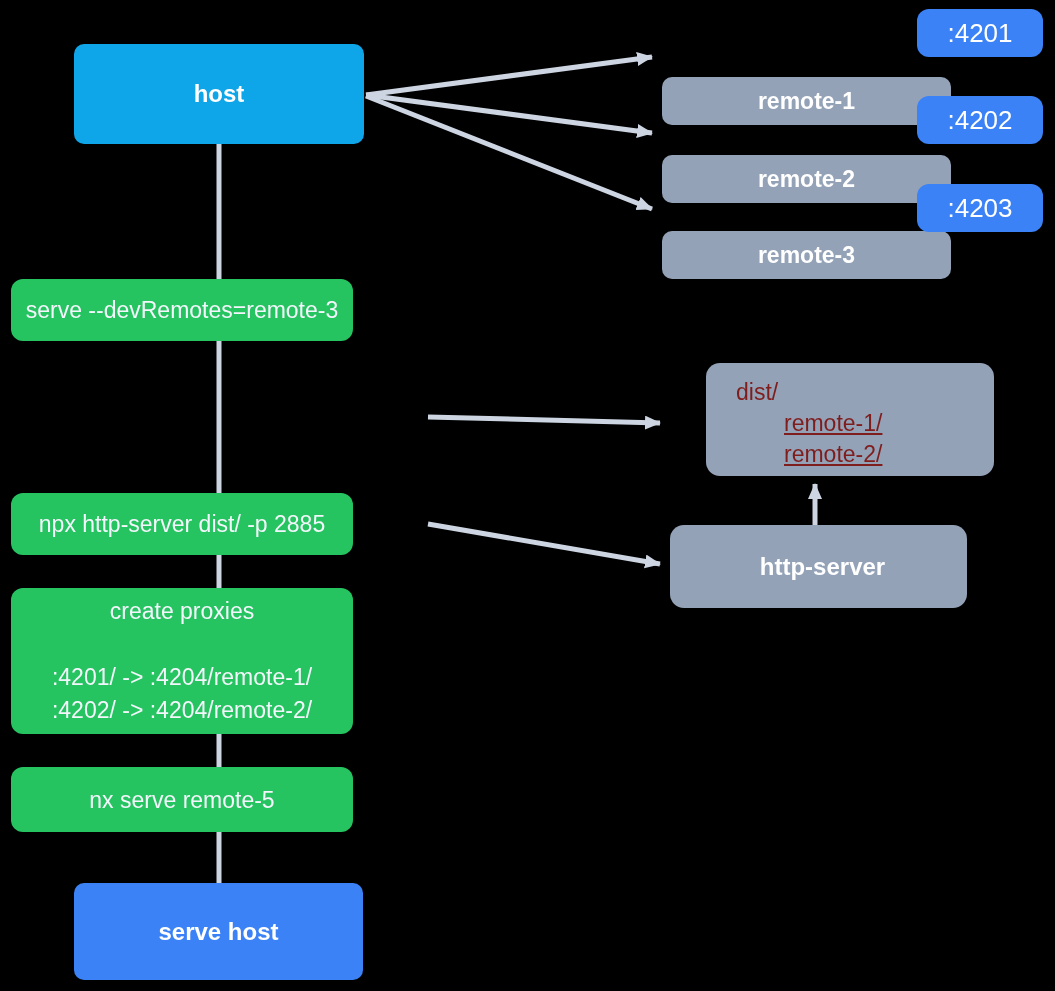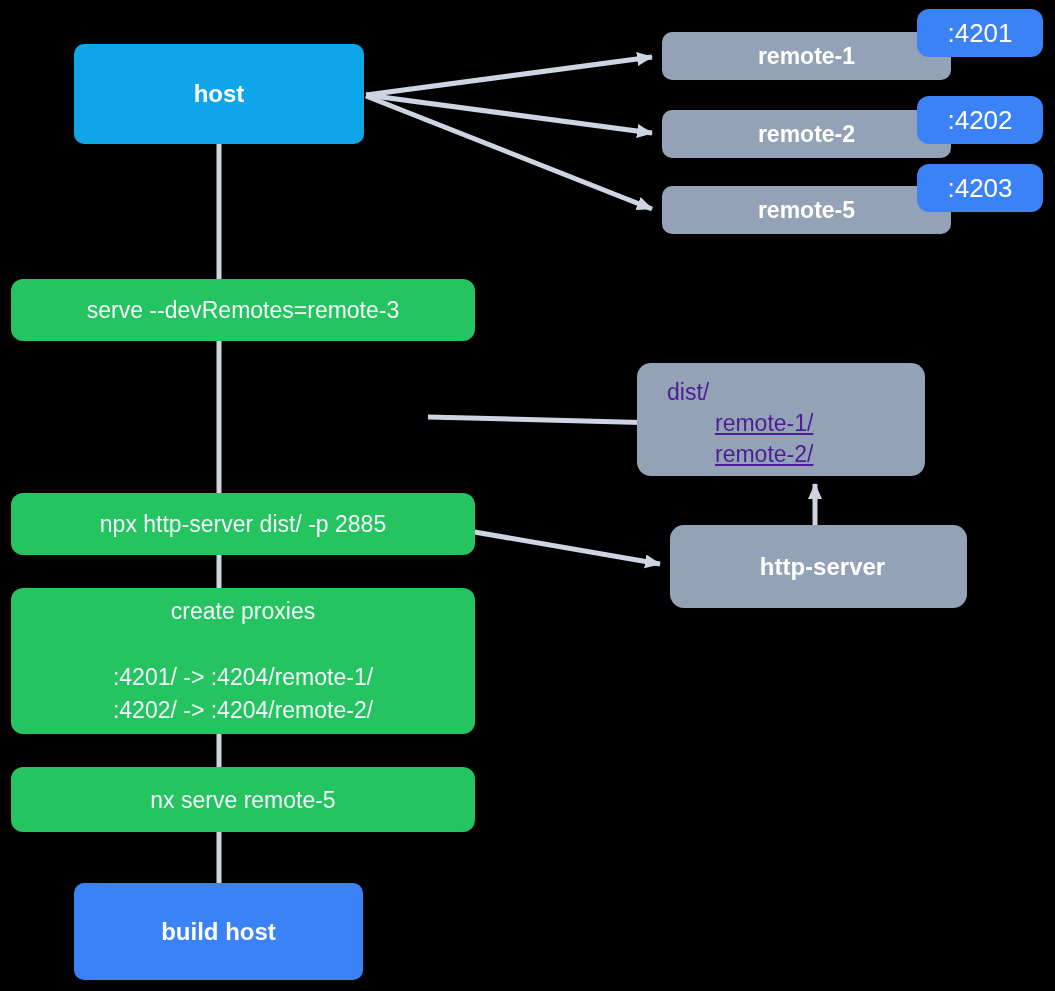--- a/index.html
+++ b/index.html
@@ -14,39 +14,39 @@
 
   .node{
     position:absolute;display:flex;align-items:center;justify-content:center;
     color:#ffffff;z-index:2;
   }
   .host{left:74px;top:44px;width:290px;height:100px;background:var(--host,#0ea5e9);
     border-radius:10px;font-weight:bold;font-size:24px;text-align:right;}
   .served{left:74px;top:883px;width:289px;height:97px;background:var(--primary,#3b82f6);
     border-radius:10px;font-weight:bold;font-size:24px;}
   .remote{left:662px;width:289px;height:48px;background:var(--node,#93a2b7);
-    border-radius:10px;font-weight:bold;font-size:23px;}
+    border-radius:10px;font-weight:bold;font-size:23px;margin-top:45px;}
   .remote1{top:32px}.remote2{top:110px}.remote3{top:186px}
   .badge{position:absolute;left:917px;width:126px;height:48px;background:var(--primary,#3b82f6);
     border-radius:12px;display:flex;align-items:center;justify-content:center;
     font-size:26px;font-weight:500;color:#fff;z-index:3;}
-  .badge1{top:9px}.badge2{top:96px}.badge3{top:164px}
+  .badge1{top:9px}.badge2{top:96px}.badge3{top:184px}
 
-  .step{position:absolute;left:11px;width:464px;background:var(--step,#26c361);
+  .step{position:absolute;left:11px;width:342px;background:var(--step,#26c361);
     border-radius:12px;display:flex;flex-direction:column;align-items:center;justify-content:center;
     color:#f3f7fb;font-size:23px;line-height:36px;z-index:2;}
   .step1{top:279px;height:62px}
   .step2{top:377px;height:81px}
   .step3{top:493px;height:62px}
   .step4{top:588px;height:146px;line-height:33px}
   .step5{top:767px;height:65px}
   .gap{height:33px}
 
-  .distbox{position:absolute;left:637px;top:363px;width:288px;height:113px;
-    background:var(--node,#93a2b7);border-radius:14px;color:#4c1d95;font-size:23px;
+  .distbox{position:absolute;left:706px;top:363px;width:288px;height:113px;
+    background:var(--node,#93a2b7);border-radius:14px;color:#7f1d1d;font-size:23px;
     line-height:31px;padding:14px 0 0 30px;box-sizing:border-box;z-index:2;}
   .dist-entry{padding-left:48px;text-decoration:underline;}
   .httpserver{left:670px;top:525px;width:289px;height:83px;background:var(--node,#93a2b7);
     border-radius:14px;font-weight:bold;font-size:24px;padding-left:8px;}
 </style>
 </head>
 <body>
 
 <div class="canvas">
 
@@ -77,21 +77,21 @@
   </div>
 
   <div class="node remote remote2">
     <span>remote-2</span>
   </div>
   <div class="badge badge2">
     <span>:4202</span>
   </div>
 
   <div class="node remote remote3">
-    <span>remote-5</span>
+    <span>remote-3</span>
   </div>
   <div class="badge badge3">
     <span>:4203</span>
   </div>
 
   <div class="step step1">
     <div>serve --devRemotes=remote-3</div>
   </div>
 
 
@@ -104,21 +104,21 @@
     <div class="gap"></div>
     <div>:4201/ -&gt; :4204/remote-1/</div>
     <div>:4202/ -&gt; :4204/remote-2/</div>
   </div>
 
   <div class="step step5">
     <div>nx serve remote-5</div>
   </div>
 
   <div class="node served">
-    <span>build host</span>
+    <span>serve host</span>
   </div>
 
   <div class="distbox">
     <div>dist/</div>
     <div class="dist-entry">remote-1/</div>
     <div class="dist-entry">remote-2/</div>
   </div>
 
   <div class="node httpserver">
     <span>http-server</span>

